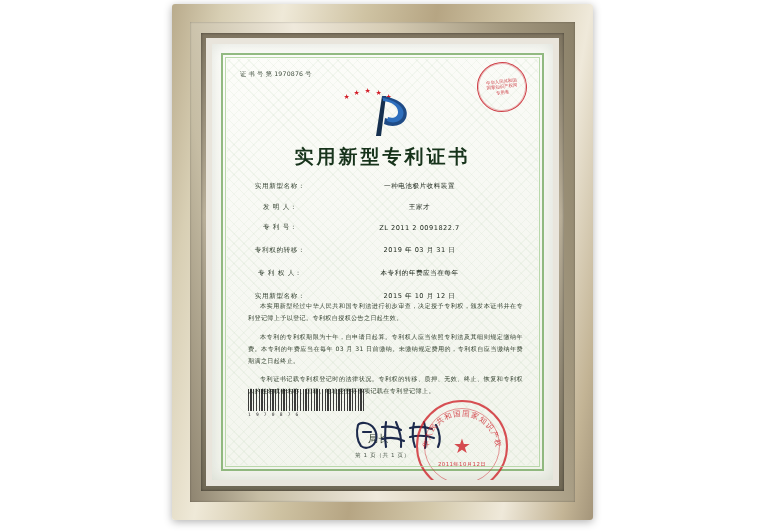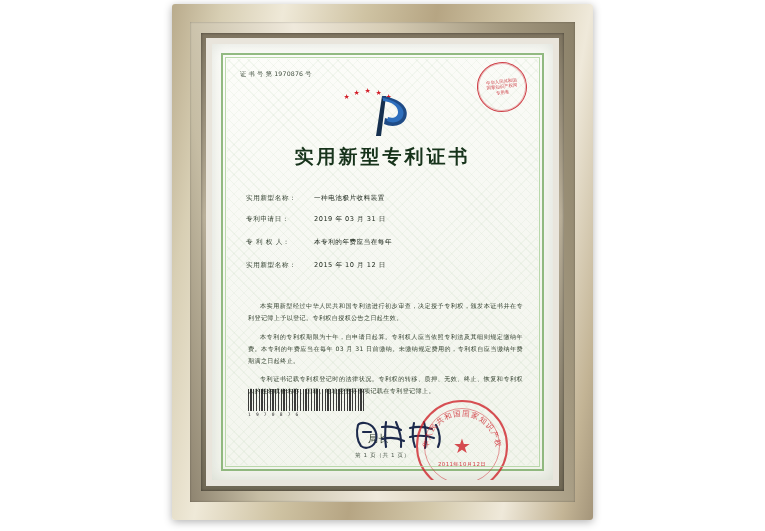--- a/index.html
+++ b/index.html
@@ -150,21 +150,21 @@
   }
   .title-rule{
     position:absolute;
     left:58px;right:58px;top:131px;
     height:1px;background:#9fc18e;opacity:.0;
   }
 
   
   .fields{
     position:absolute;
-    left:34px;right:28px;top:150px;
+    left:34px;right:28px;top:138px;text-align:center;
   }
   .row{
     display:flex;
     align-items:flex-end;
     margin-bottom:11.5px;
     font-size:6.6px;
     color:#2f3d2c;
   }
   .row .lbl{
     width:68px;
@@ -312,22 +312,30 @@
             </div>
 
             <div class="title">实用新型专利证书</div>
             <div class="title-rule"></div>
 
             <div class="fields">
               <div class="row">
                 <div class="lbl">实用新型名称：</div>
                 <div class="val">一种电池极片收料装置</div>
               </div>
+              <div class="row">
+                <div class="lbl">发 明 人：</div>
+                <div class="val">王家才</div>
+              </div>
               <div class="row gap">
-                <div class="lbl">专利申请日：</div>
+                <div class="lbl">专 利 号：</div>
+                <div class="val">ZL 2011 2 0091822.7</div>
+              </div>
+              <div class="row gap">
+                <div class="lbl">专利权的转移：</div>
                 <div class="val">2019 年 03 月 31 日</div>
               </div>
               <div class="row gap">
                 <div class="lbl">专 利 权 人：</div>
                 <div class="val">本专利的年费应当在每年</div>
               </div>
               <div class="row">
                 <div class="lbl">实用新型名称：</div>
                 <div class="val">2015 年 10 月 12 日</div>
               </div>

